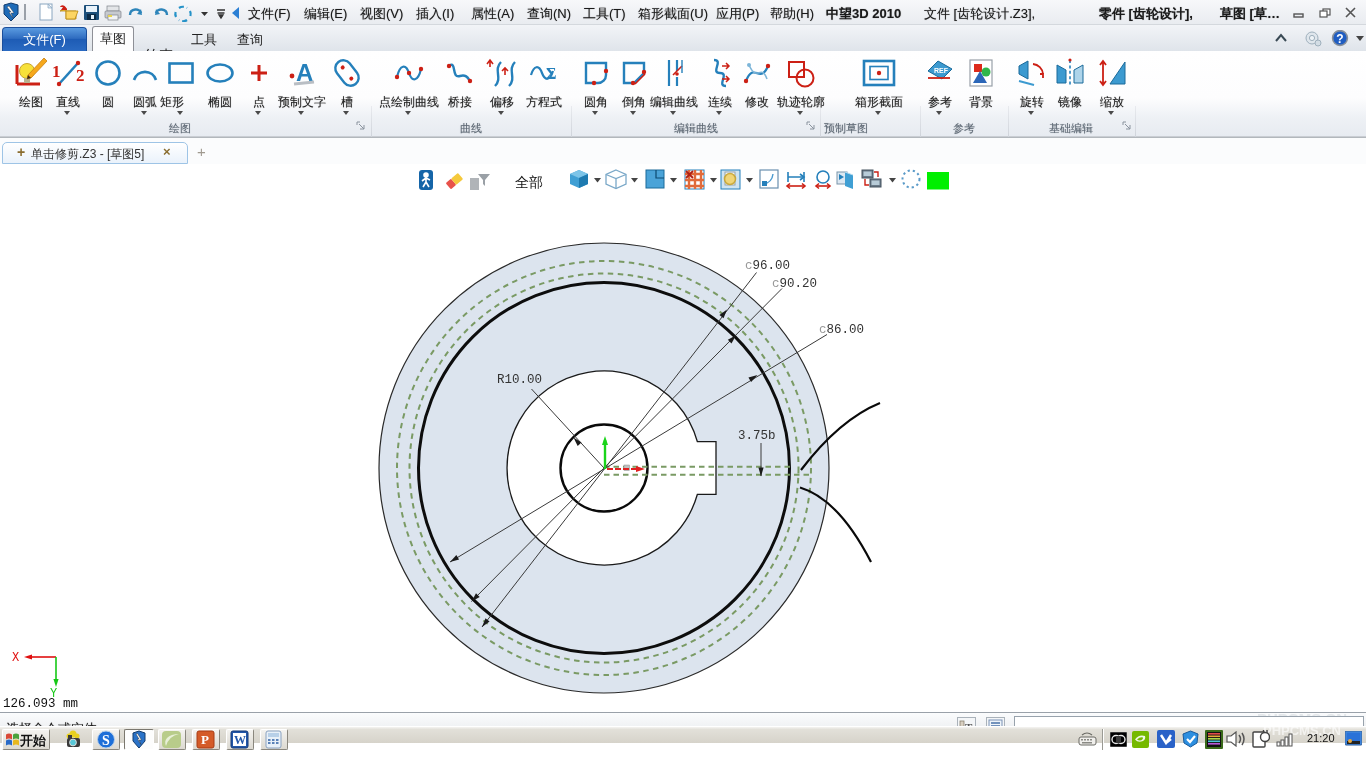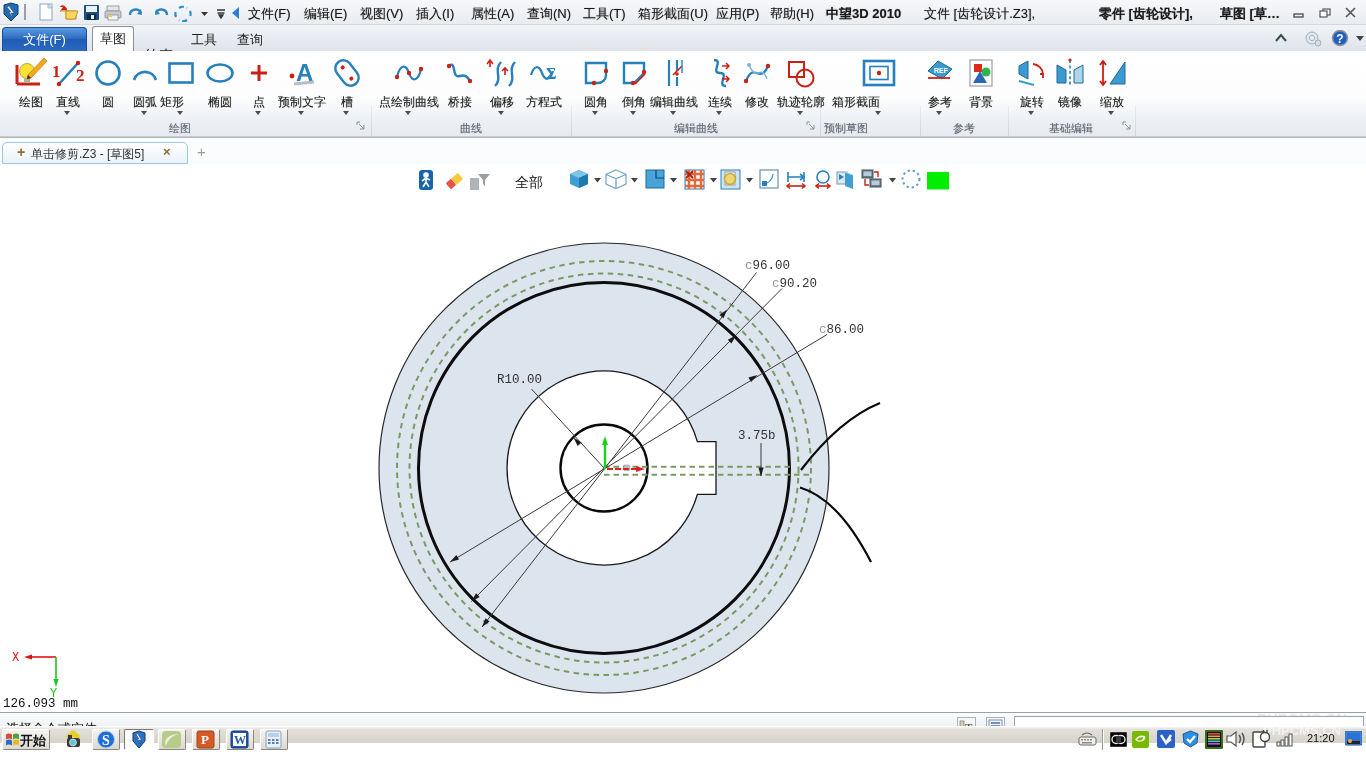--- a/index.html
+++ b/index.html
@@ -253,21 +253,21 @@
 <span class="abs rbtn-label" style="left:379px;width:60px">点绘制曲线</span>
 <span class="abs rbtn-label" style="left:437px;width:46px">桥接</span>
 <span class="abs rbtn-label" style="left:479px;width:46px">偏移</span>
 <span class="abs rbtn-label" style="left:521px;width:46px">方程式</span>
 <span class="abs rbtn-label" style="left:573px;width:46px">圆角</span>
 <span class="abs rbtn-label" style="left:611px;width:46px">倒角</span>
 <span class="abs rbtn-label" style="left:644px;width:60px">编辑曲线</span>
 <span class="abs rbtn-label" style="left:697px;width:46px">连续</span>
 <span class="abs rbtn-label" style="left:734px;width:46px">修改</span>
 <span class="abs rbtn-label" style="left:771px;width:60px">轨迹轮廓</span>
-<span class="abs rbtn-label" style="left:826px;width:60px">箱形截面</span>
+<span class="abs rbtn-label" style="left:849px;width:60px">箱形截面</span>
 <span class="abs rbtn-label" style="left:917px;width:46px">参考</span>
 <span class="abs rbtn-label" style="left:958px;width:46px">背景</span>
 <span class="abs rbtn-label" style="left:1009px;width:46px">旋转</span>
 <span class="abs rbtn-label" style="left:1047px;width:46px">镜像</span>
 <span class="abs rbtn-label" style="left:1089px;width:46px">缩放</span>
 <div class="abs drop" style="left:64px"></div>
       <div class="abs drop" style="left:141px"></div>
       <div class="abs drop" style="left:177px"></div>
       <div class="abs drop" style="left:255px"></div>
       <div class="abs drop" style="left:298px"></div>

